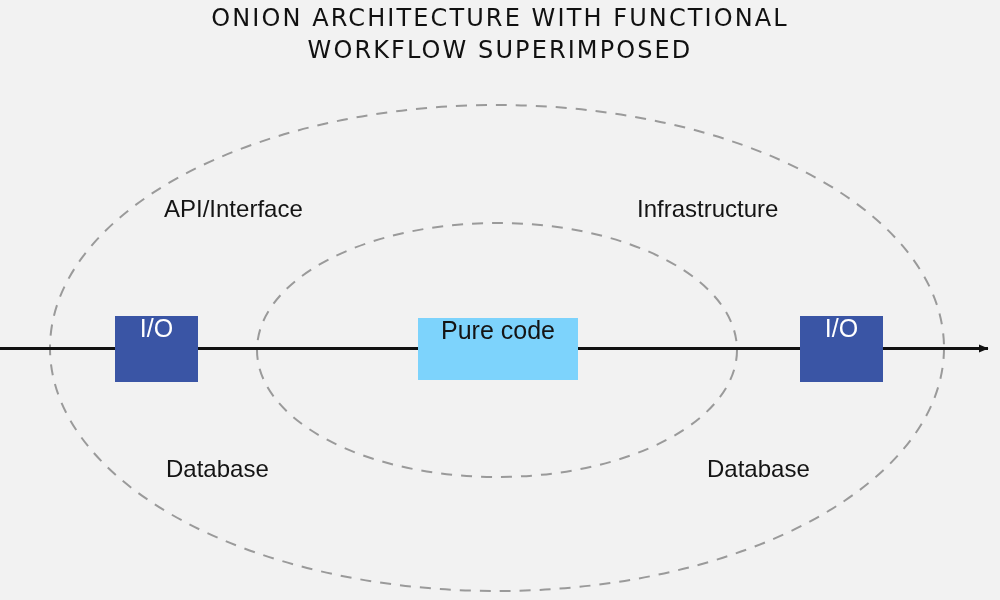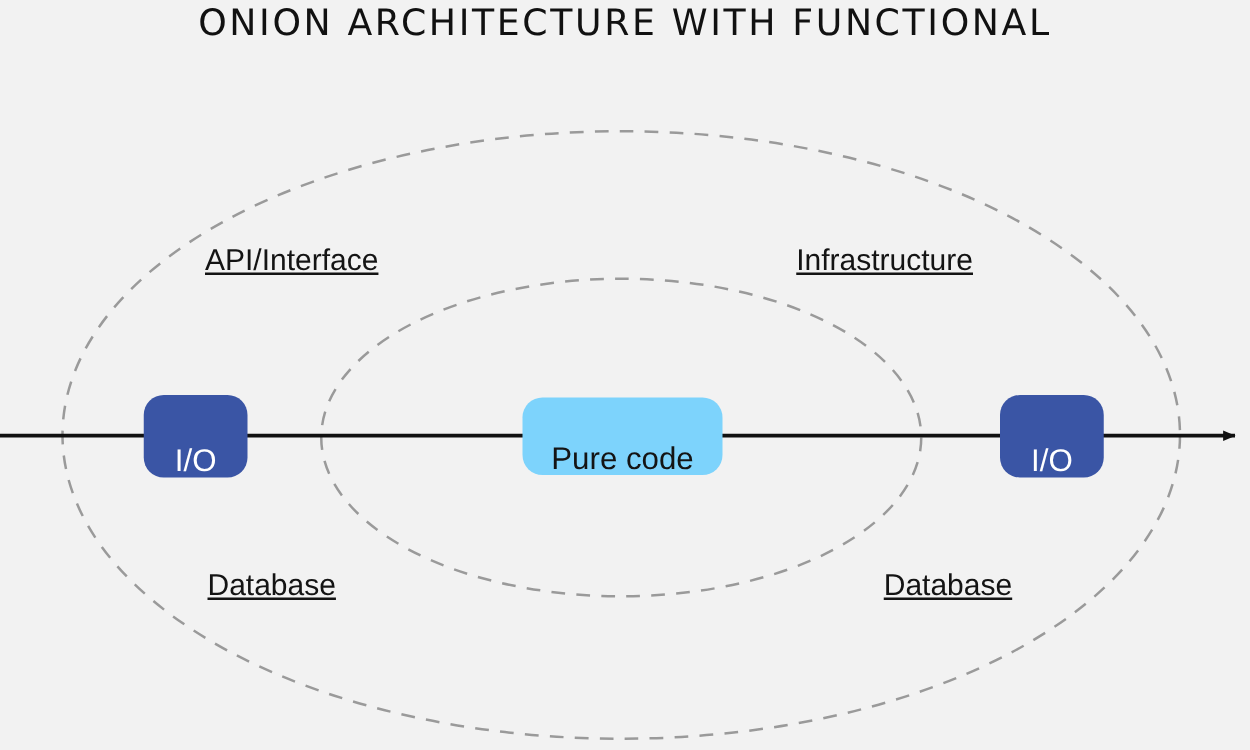--- a/index.html
+++ b/index.html
@@ -30,51 +30,49 @@
   .title-block {
     position: absolute;
     left: 0;
     top: 0;
     width: 1000px;
     text-align: center;
     padding-top: 2px;
   }
   .title-line {
     font-family: "DejaVu Sans", sans-serif;
-    font-size: 29px;
+    font-size: 24px;
     font-weight: 500;
     letter-spacing: 2.1px;
     color: #111111;
     line-height: 32px;
     white-space: nowrap;
   }
 
   .ring-label {
     position: absolute;
     font-family: "Liberation Sans", sans-serif;
     font-size: 24px;
     font-weight: 400;
     color: #141414;
     white-space: nowrap;
     line-height: 1;
-    text-decoration: underline;
   }
 
   .node-box {
     position: absolute;
     display: flex;
-    align-items: flex-end;
+    align-items: flex-start;
     justify-content: center;
     box-sizing: border-box;
     font-family: "Liberation Sans", sans-serif;
     font-size: 25px;
     font-weight: 400;
     line-height: 1;
     white-space: nowrap;
-    border-radius: 16px;
   }
   .io-box {
     background: #3a55a5;
     color: #ffffff;
   }
   .pure-box {
     background: #7dd3fc;
     color: #141414;
   }
 </style>
@@ -92,20 +90,21 @@
 
     <ellipse cx="497" cy="348" rx="447" ry="243" fill="none" stroke="#9a9a9a" stroke-width="2" stroke-dasharray="11 9" stroke-linecap="butt"></ellipse>
 
     <ellipse cx="497" cy="350" rx="240" ry="127" fill="none" stroke="#9a9a9a" stroke-width="2" stroke-dasharray="11 9" stroke-linecap="butt"></ellipse>
 
     <line x1="0" y1="348.5" x2="988" y2="348.5" stroke="#111111" stroke-width="3" marker-end="url(#arrowhead)"></line>
   </svg>
 
   <div class="title-block">
     <div class="title-line">ONION ARCHITECTURE WITH FUNCTIONAL</div>
+    <div class="title-line">WORKFLOW SUPERIMPOSED</div>
   </div>
 
   <div class="ring-label" style="left:164px; top:197px;">API/Interface</div>
 
   <div class="ring-label" style="left:637px; top:197px;">Infrastructure</div>
 
 
   <div class="ring-label" style="left:166px; top:457px;">Database</div>
 
   <div class="ring-label" style="left:707px; top:457px;">Database</div>

